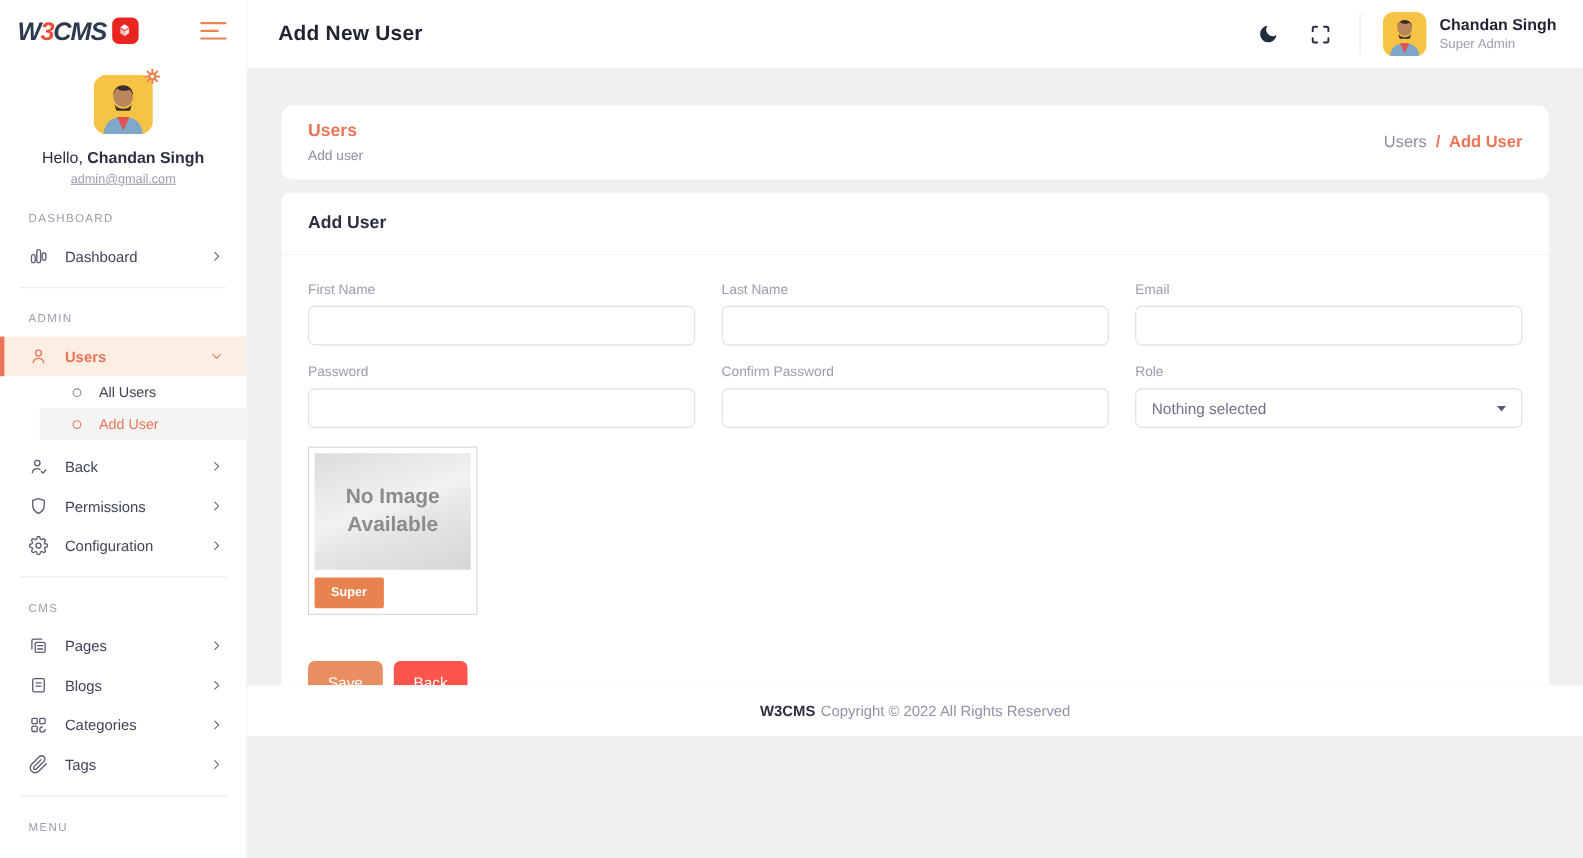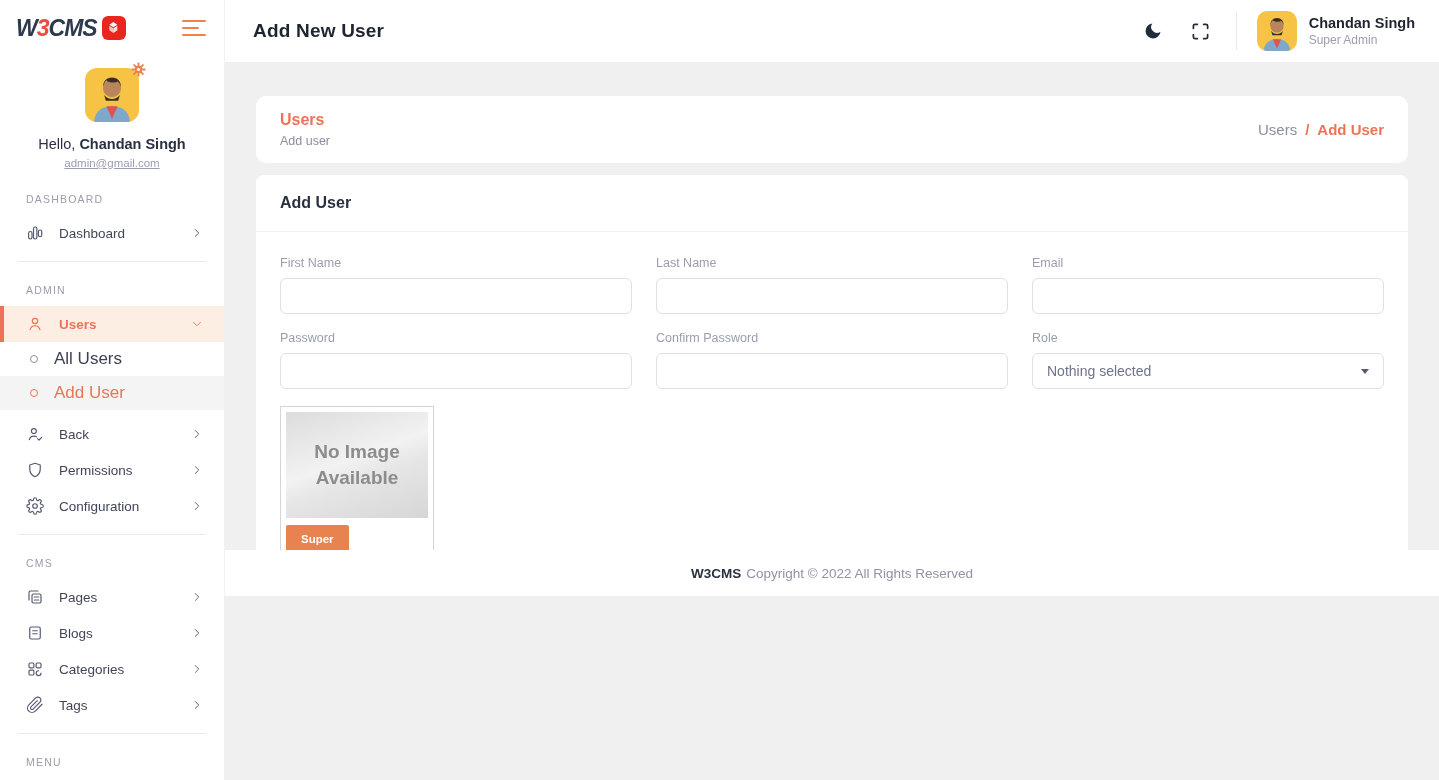--- a/index.html
+++ b/index.html
@@ -28,28 +28,28 @@
   .section-label { padding:24px 26px 10px; font-size:10.5px; letter-spacing:1.2px; color:#9b9da9; }
   .menu-item { display:flex; align-items:center; padding:9px 20px 9px 26px; cursor:pointer; position:relative; }
   .menu-item .mi-icon { width:18px; height:18px; margin-right:15px; display:flex; align-items:center; }
   .menu-item .mi-label { flex:1; font-size:13.5px; color:#40455a; }
   .menu-item .mi-caret { width:14px; height:14px; color:#4a4f63; display:flex; }
   .menu-item.active { background:#fdeee4; border-left:4px solid #ec7358; padding-left:22px; }
   .menu-item.active .mi-label { color:#ec7358; font-weight:bold; }
   .menu-item.active .mi-caret { color:#ec7358; }
   svg.stroke-ic { stroke:#565b70; fill:none; stroke-width:1.6; stroke-linecap:round; stroke-linejoin:round; }
   .menu-item.active svg.stroke-ic { stroke:#ec7358; }
-  .sub-item { display:flex; align-items:center; padding:7px 20px 7px 30px; cursor:pointer; font-size:17px; color:#3d4254; }
+  .sub-item { display:flex; align-items:center; padding:7px 20px 7px 30px; cursor:pointer; font-size:13px; color:#3d4254;margin-left:36px; }
   .sub-item .bullet { width:8px; height:8px; border:1.5px solid #8a8fa0; border-radius:50%; margin-right:16px; }
   .sub-item.active { background:#f4f4f4; color:#ec7358; }
   .sub-item.active .bullet { border-color:#ec7358; }
   .side-divider { height:1px; background:#ececec; margin:10px 18px; }
 
   
-  .main-col { flex:1; display:flex; flex-direction:column; height:596px; }
+  .main-col { flex:1; display:flex; flex-direction:column; height:669px; }
   .topbar { height:62px; background:#fff; display:flex; align-items:center; justify-content:space-between; padding:0 24px 0 28px; }
   .page-title { font-size:19px; font-weight:bold; color:#1f2430; letter-spacing:.2px; }
   .topbar-right { display:flex; align-items:center; }
   .tb-icon { width:22px; height:22px; display:flex; align-items:center; justify-content:center; cursor:pointer; margin-left:26px; }
   .tb-divider { width:1px; height:38px; background:#e9e9ee; margin:0 20px 0 24px; }
   .tb-user { display:flex; align-items:center; cursor:pointer; }
   .tb-avatar { width:40px; height:40px; border-radius:10px; overflow:hidden; }
   .tb-user-meta { margin-left:12px; }
   .tb-user-name { font-size:14.5px; font-weight:bold; color:#1f2430; }
   .tb-user-role { font-size:12px; color:#9a9eae; margin-top:2px; }

